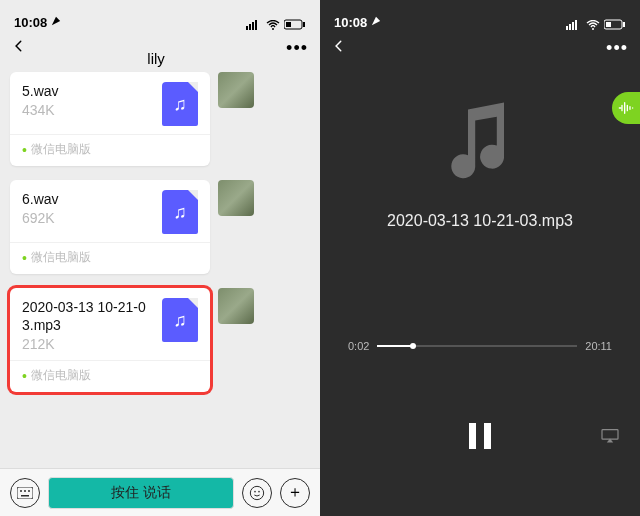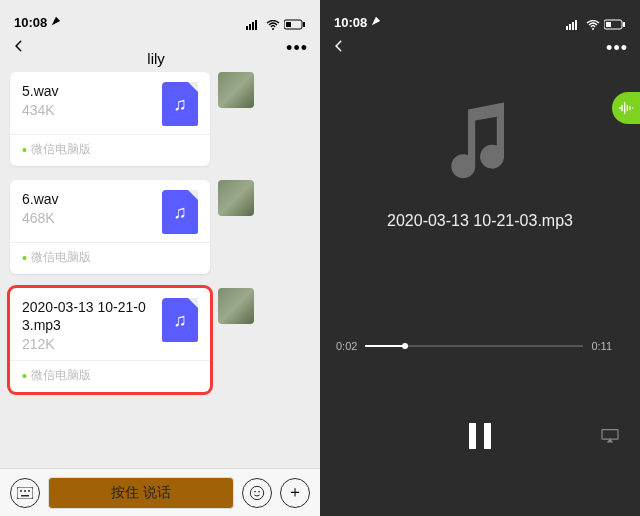--- a/index.html
+++ b/index.html
@@ -85,21 +85,21 @@
     background: #f7f7f7; border-top: 1px solid #dcdcdc;
     display: flex; align-items: center; gap: 8px;
     padding: 8px 10px; height: 48px;
   }
   .circ-btn {
     width: 30px; height: 30px; border: 1.5px solid #2c2c2c; border-radius: 50%;
     display: flex; align-items: center; justify-content: center;
     font-size: 16px; background: transparent; flex-shrink: 0;
   }
   .talk-btn {
-    flex: 1; height: 32px; background: #a16207; border: 1px solid #dcdcdc;
+    flex: 1; height: 32px; background: #14b8a6; border: 1px solid #dcdcdc;
     border-radius: 4px; font-size: 14px; color: #222;
     display: flex; align-items: center; justify-content: center;
   }
 
   
   .tip {
     position: absolute; top: 105px; left: 178px;
     width: 160px;
     background: #ef4a45; border: 3px solid #3a9d3a; border-radius: 6px;
     color: #fff; font-size: 17px; font-weight: 500; text-align: center;
@@ -125,21 +125,21 @@
   
   .player-wrap {
     position: absolute; top: 100px; left: 0; right: 0;
     display: flex; flex-direction: column; align-items: center;
     color: #ddd;
   }
   .big-note { color: #888; margin-bottom: 24px; }
   .track-title { font-size: 16px; color: #eee; }
 
   .progress-row {
-    position: absolute; left: 16px; right: 28px; top: 340px;
+    position: absolute; left: 28px; right: 28px; top: 340px;
     display: flex; align-items: center; gap: 8px; font-size: 11px; color: #bbb;
   }
   .progress-track {
     flex: 1; height: 2px; background: #555; position: relative;
   }
   .progress-fill {
     position: absolute; left: 0; top: 0; height: 100%; width: 18%;
     background: #fff;
   }
   .progress-thumb {
@@ -224,21 +224,21 @@
         <div class="source">微信电脑版</div>
       </div>
       <div class="avatar"></div>
     </div>
 
     <div class="msg-row">
       <div class="bubble">
         <div class="file-head">
           <div>
             <div class="file-name">6.wav</div>
-            <div class="file-size">468K</div>
+            <div class="file-size">692K</div>
           </div>
           <div class="file-icon">
               <span class="note">♫</span>
             </div>
         </div>
         <div class="divider"></div>
         <div class="source">微信电脑版</div>
       </div>
       <div class="avatar"></div>
     </div>
@@ -338,21 +338,21 @@
     </div>
     <div class="track-title">2020-03-13 10-21-03.mp3</div>
   </div>
 
   <div class="progress-row">
     <span>0:02</span>
     <div class="progress-track">
       <div class="progress-fill"></div>
       <div class="progress-thumb"></div>
     </div>
-    <span>0:11</span>
+    <span>20:11</span>
   </div>
 
   <div class="pause-btn">
     <div class="bar"></div>
       <div class="bar"></div>
   </div>
 
   <div class="airplay">
     <svg width="20" height="16" viewBox="0 0 24 20">
         <rect x="2" y="2" width="20" height="12" rx="1" fill="none" stroke="#888" stroke-width="1.5"></rect>

